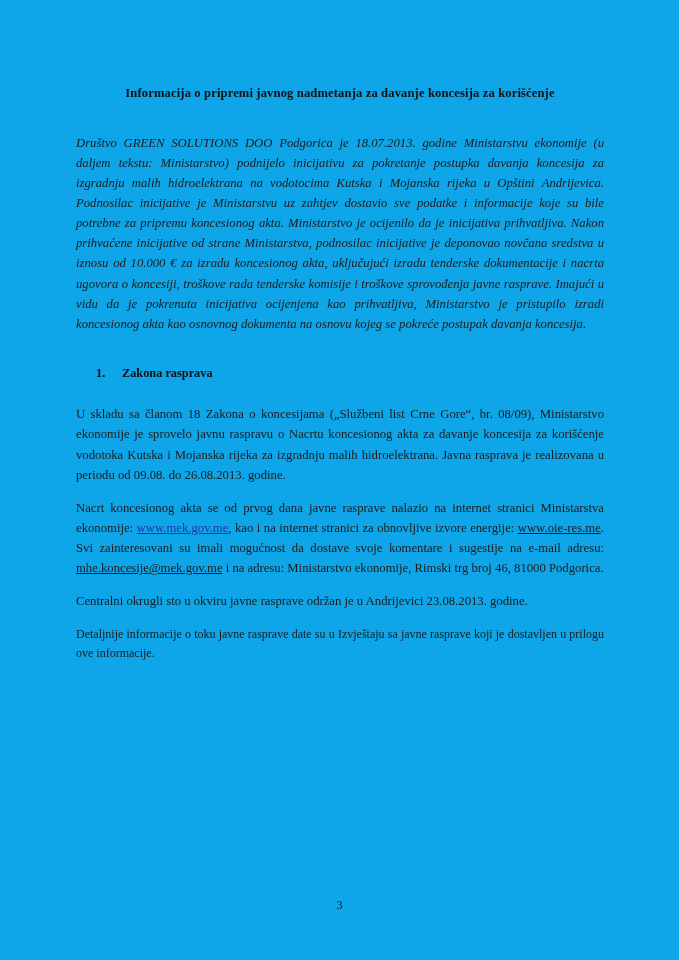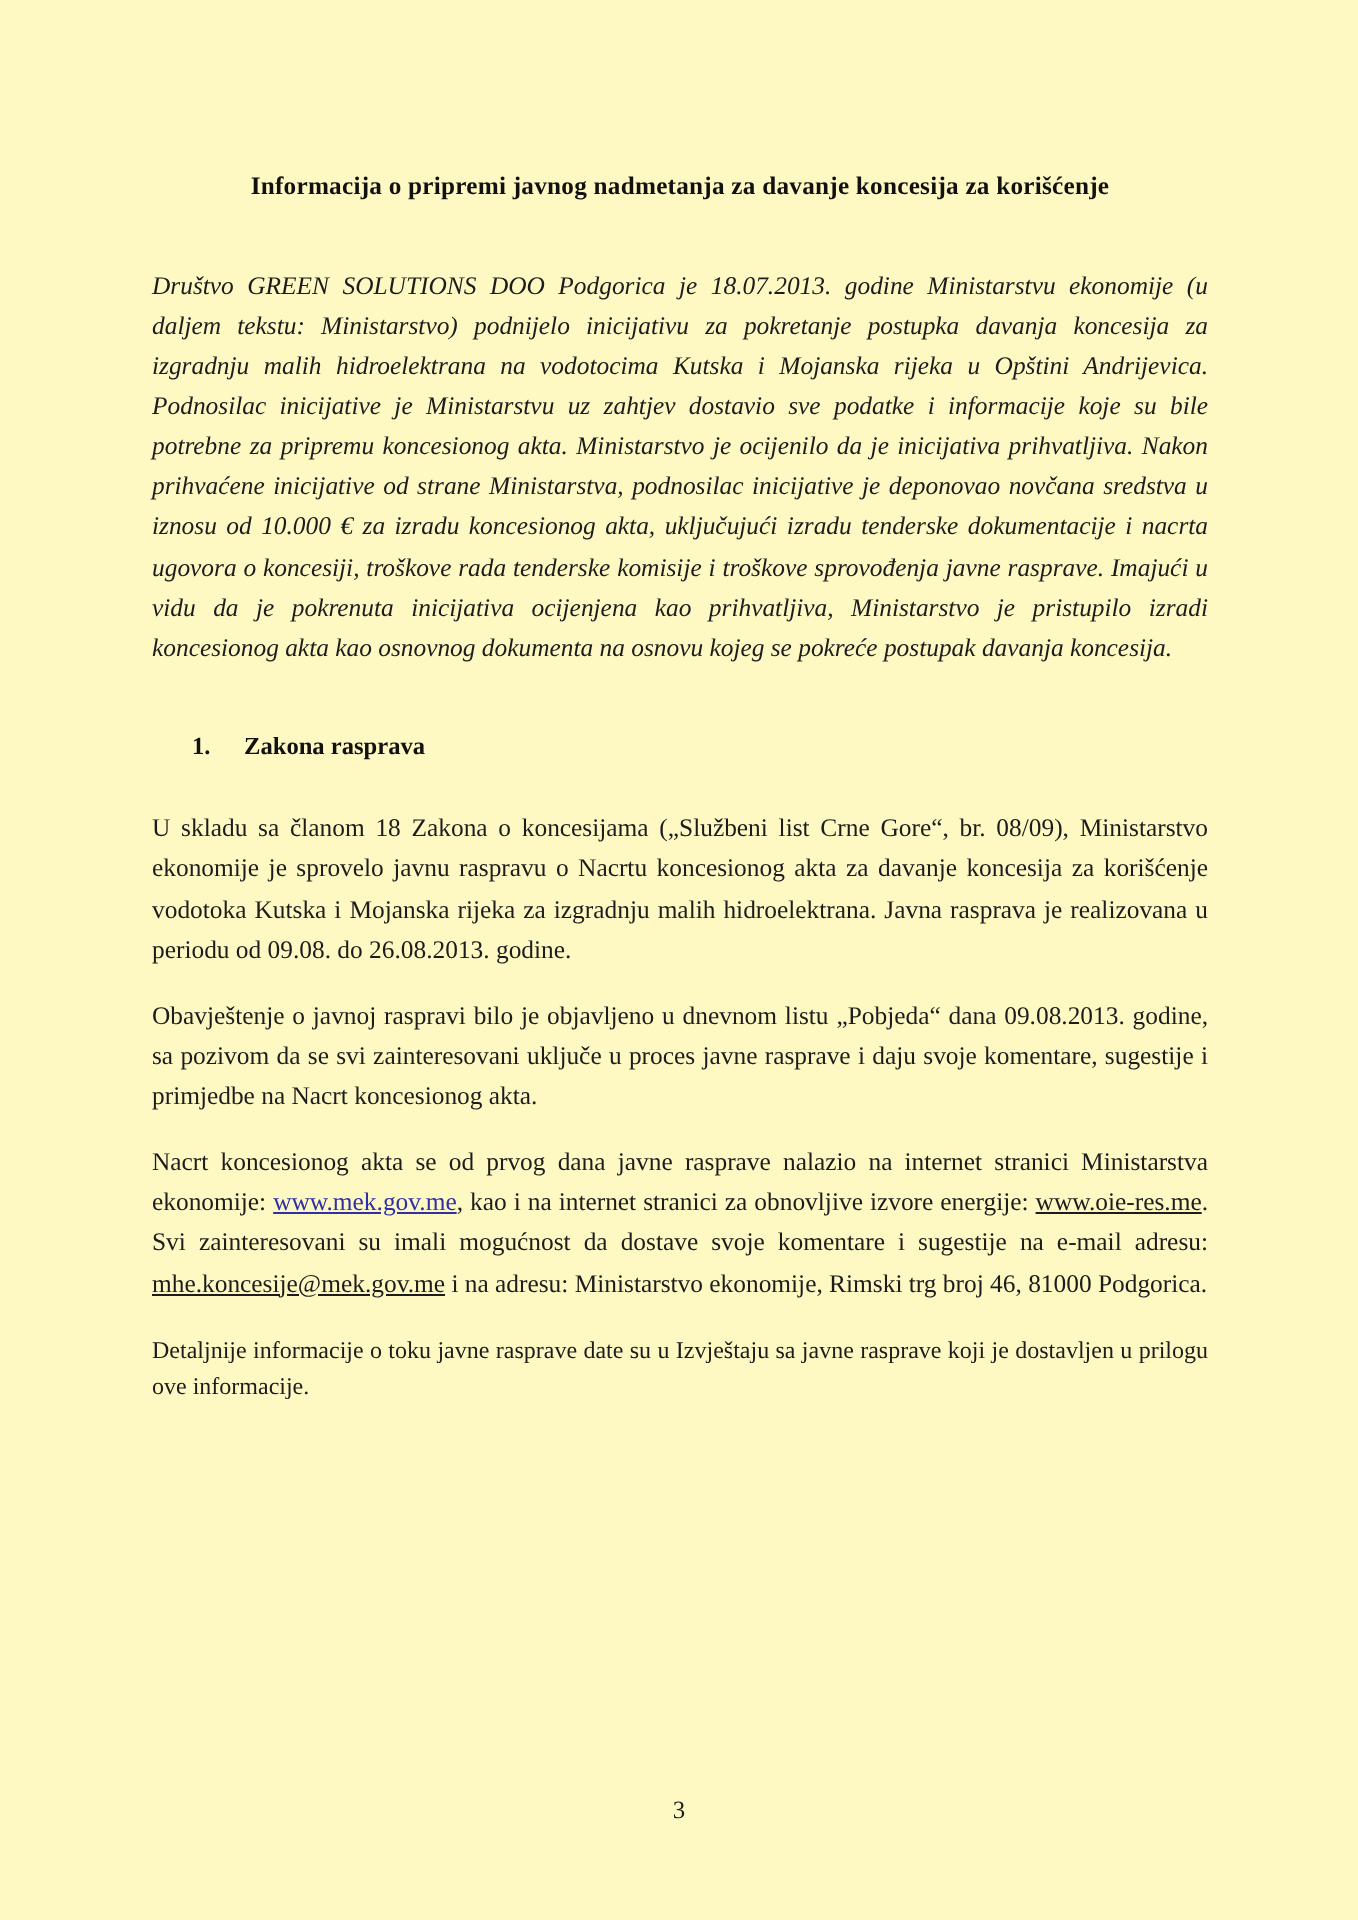--- a/index.html
+++ b/index.html
@@ -15,21 +15,21 @@
     color: #1a1a1a;
     overflow: hidden;
   }
 
   .page {
     position: relative;
     width: 679px;
     height: 960px;
     box-sizing: border-box;
     padding: 0;
-    background: #fef9c3;
+    background: #0ea5e9;
   }
 
   .content {
     position: absolute;
     left: 76px;
     top: 0;
     width: 528px;
   }
 
   
@@ -136,26 +136,26 @@
     <p class="para para-intro">Društvo GREEN SOLUTIONS DOO Podgorica je 18.07.2013. godine Ministarstvu ekonomije (u daljem tekstu: Ministarstvo) podnijelo inicijativu za pokretanje postupka davanja koncesija za izgradnju malih hidroelektrana na vodotocima Kutska i Mojanska rijeka u Opštini Andrijevica. Podnosilac inicijative je Ministarstvu uz zahtjev dostavio sve podatke i informacije koje su bile potrebne za pripremu koncesionog akta. Ministarstvo je ocijenilo da je inicijativa prihvatljiva. Nakon prihvaćene inicijative od strane Ministarstva, podnosilac inicijative je deponovao novčana sredstva u iznosu od 10.000 € za izradu koncesionog akta, uključujući izradu tenderske dokumentacije i nacrta ugovora o koncesiji, troškove rada tenderske komisije i troškove sprovođenja javne rasprave. Imajući u vidu da je pokrenuta inicijativa ocijenjena kao prihvatljiva, Ministarstvo je pristupilo izradi koncesionog akta kao osnovnog dokumenta na osnovu kojeg se pokreće postupak davanja koncesija.</p>
 
     <h2 class="section-heading">
       <span class="sh-num">1.</span>
       <span class="sh-text">Zakona rasprava</span>
     </h2>
 
     <p class="para section-body">U skladu sa članom 18 Zakona o koncesijama („Službeni list Crne Gore“, br. 08/09), Ministarstvo ekonomije je sprovelo javnu raspravu o Nacrtu koncesionog akta za davanje koncesija za korišćenje vodotoka Kutska i Mojanska rijeka za izgradnju malih hidroelektrana. Javna rasprava je realizovana u periodu od 09.08. do 26.08.2013. godine.</p>
 
 
-    <p class="para para-gap">Obavještenje o javnoj raspravi bilo je objavljeno u dnevnom listu „Pobjeda“ dana 09.08.2013. godine, sa pozivom da se svi zainteresovani uključe u proces javne rasprave i daju svoje komentare, sugestije i primjedbe na Nacrt koncesionog akta.</p>
 
     <p class="para para-gap">
       <span>Nacrt koncesionog akta se od prvog dana javne rasprave nalazio na internet stranici Ministarstva ekonomije: </span><a class="link-blue" href="#">www.mek.gov.me</a><span>, kao i na internet stranici za obnovljive izvore energije: </span><a class="link-plain" href="#">www.oie-res.me</a><span>. Svi zainteresovani su imali mogućnost da dostave svoje komentare i sugestije na e-mail adresu: </span><a class="link-plain" href="#">mhe.koncesije@mek.gov.me</a><span> i na adresu: Ministarstvo ekonomije, Rimski trg broj 46, 81000 Podgorica.</span>
     </p>
 
+    <p class="para para-gap">Centralni okrugli sto u okviru javne rasprave održan je u Andrijevici 23.08.2013. godine.</p>
 
     <p class="para para-small">Detaljnije informacije o toku javne rasprave date su u Izvještaju sa javne rasprave koji je dostavljen u prilogu ove informacije.</p>
 
   </div>
 
   <div class="page-number">3</div>
 
 </div>
 
 </body></html>

